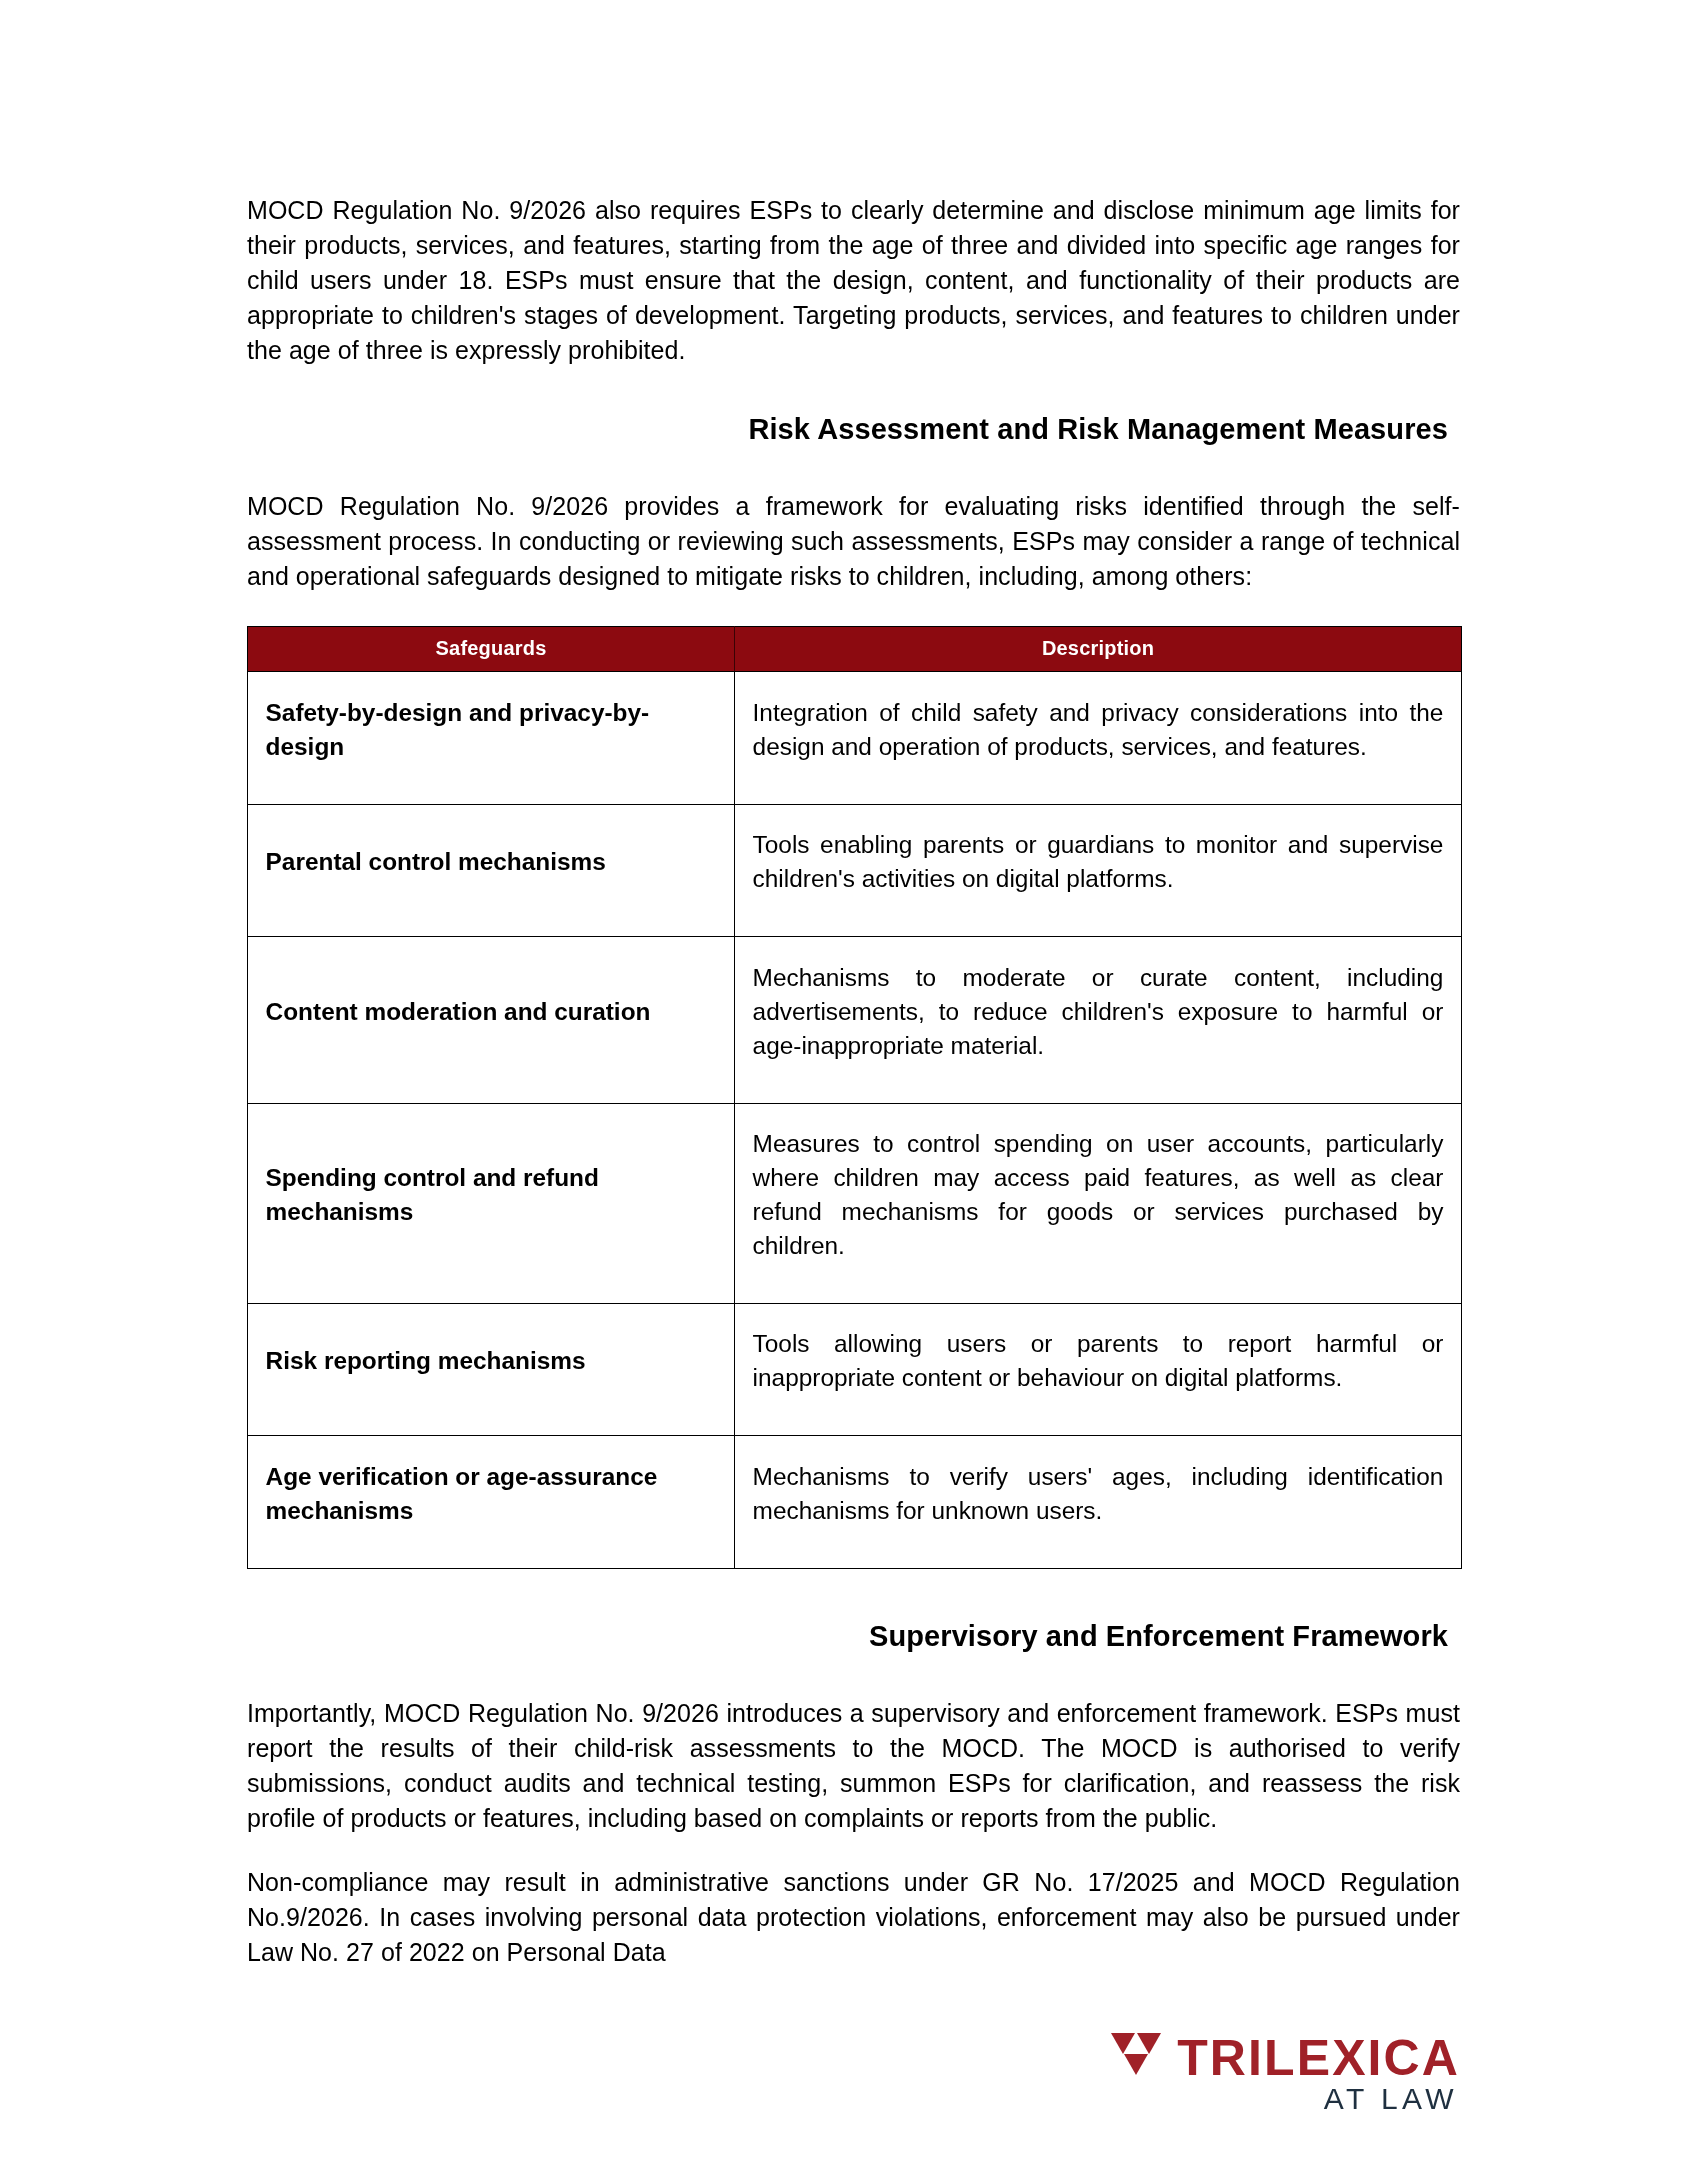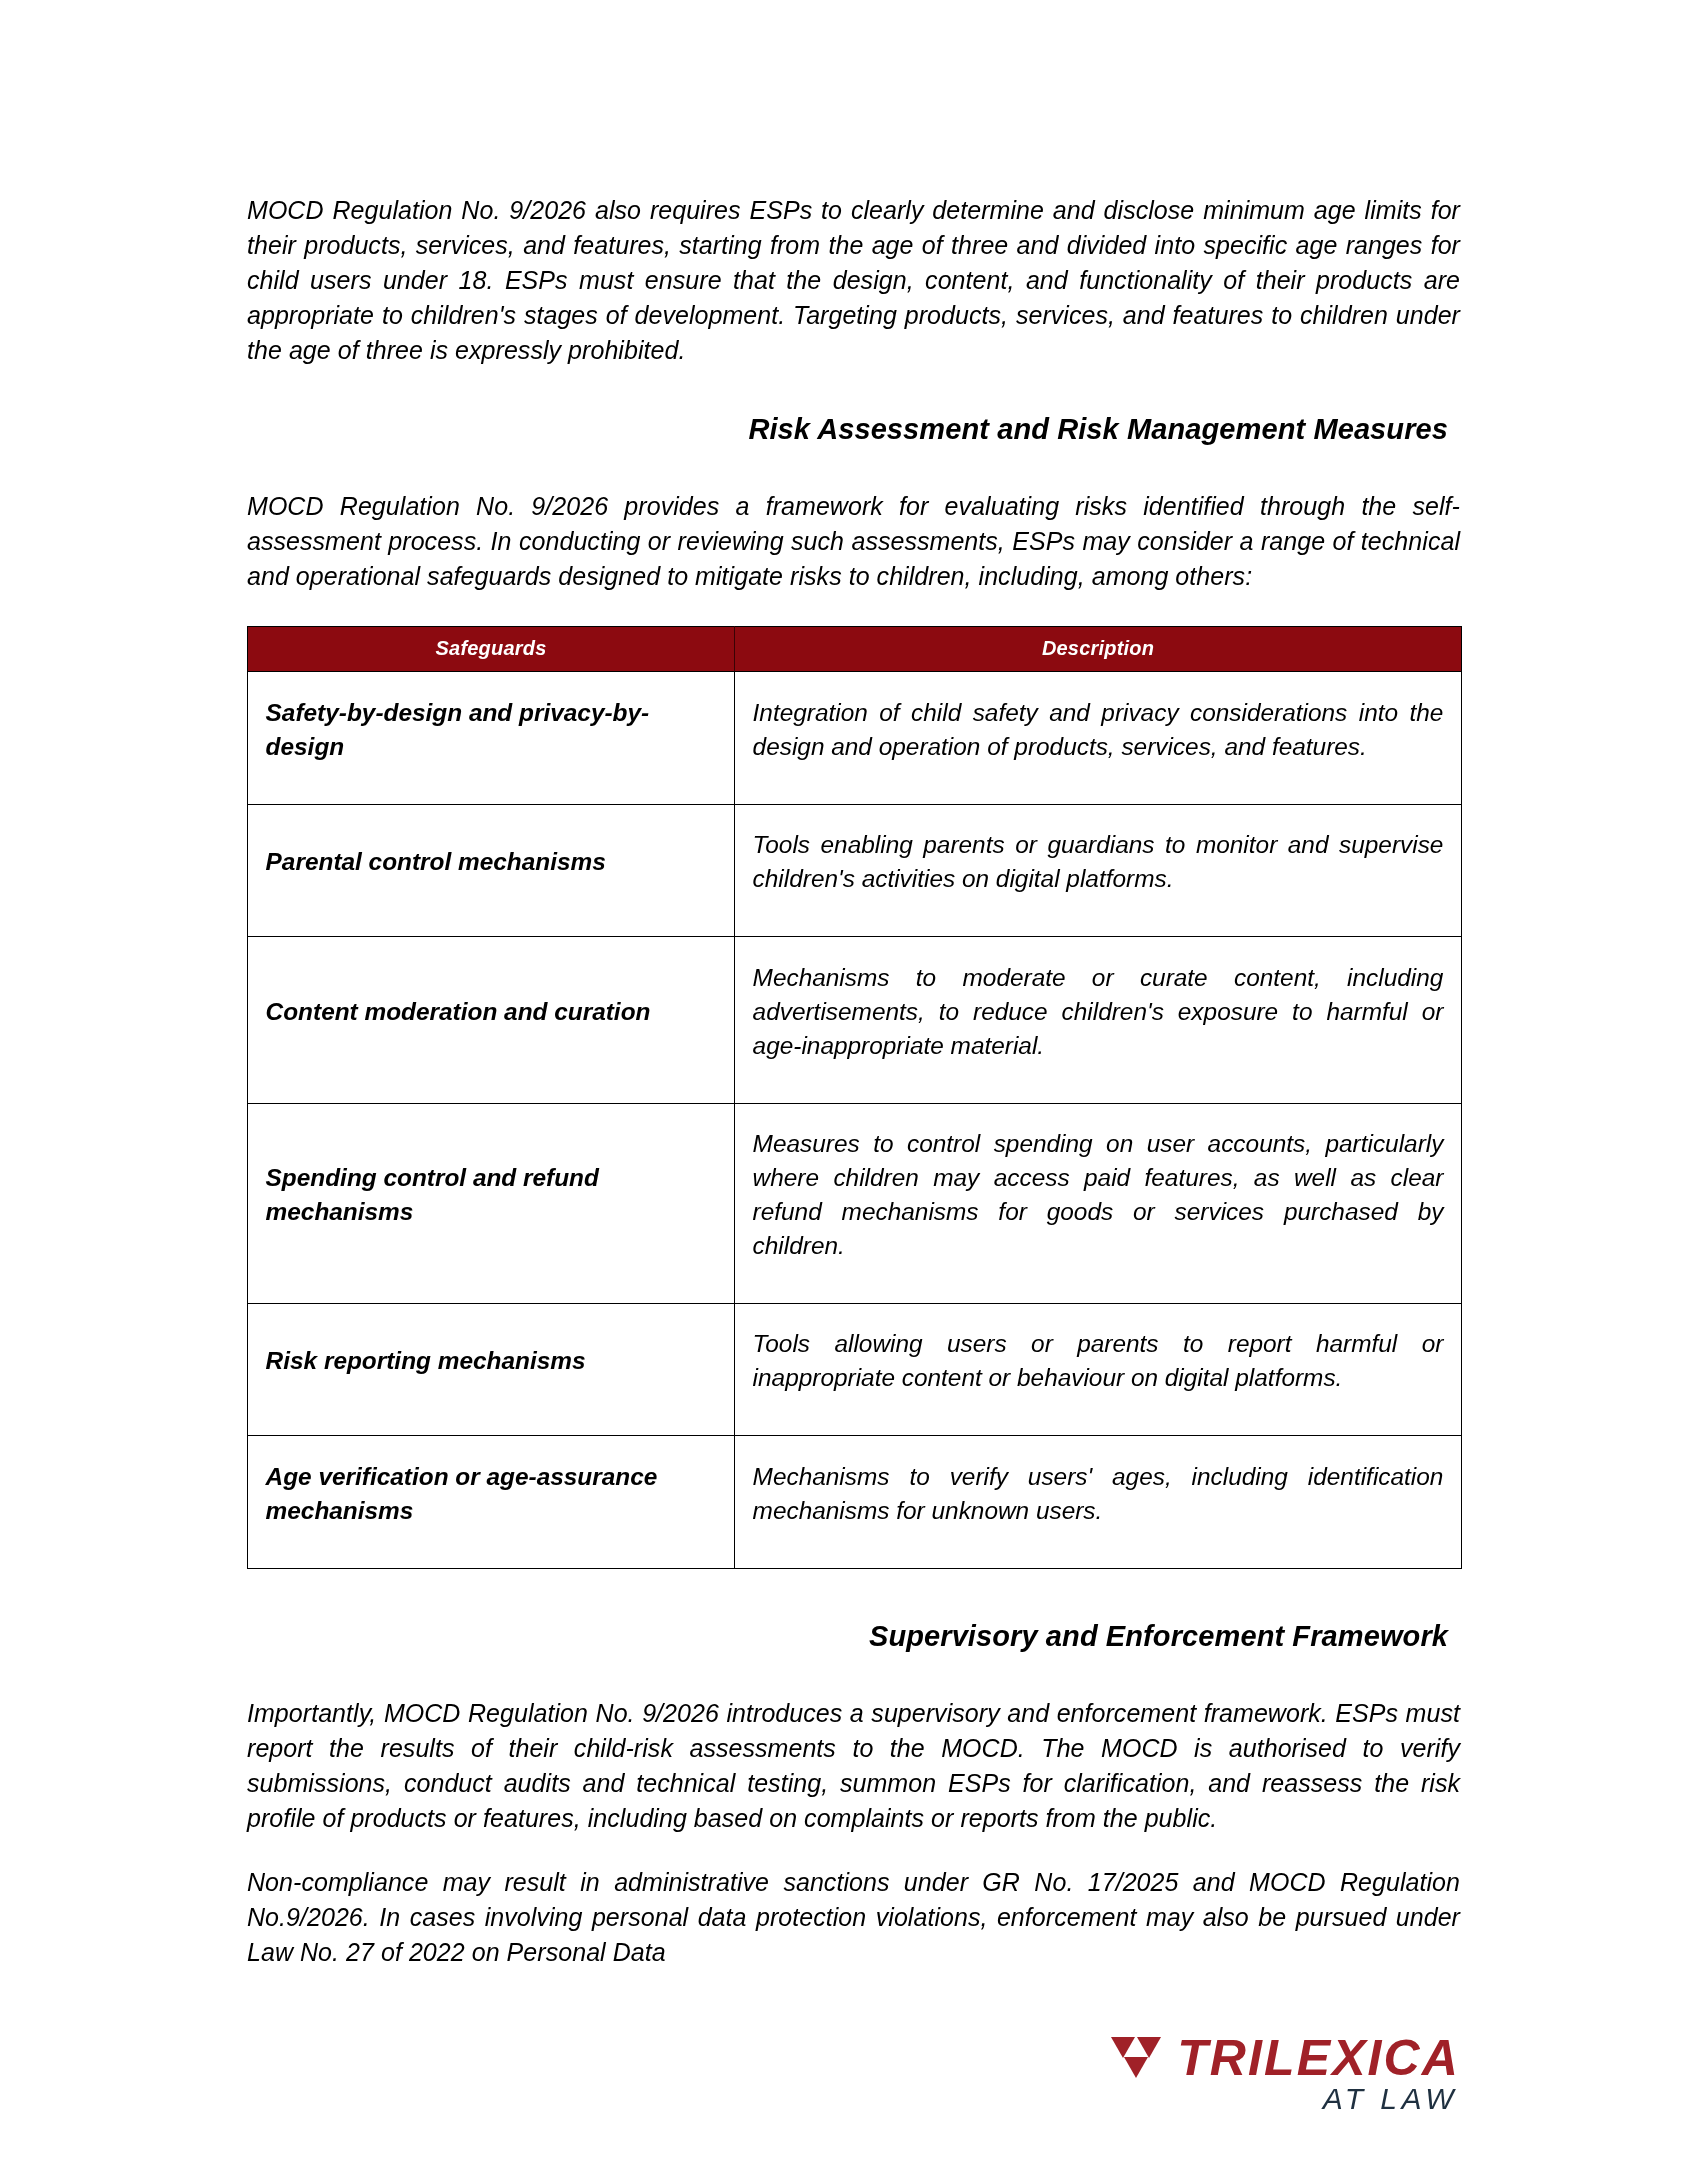--- a/index.html
+++ b/index.html
@@ -15,21 +15,20 @@
     position: relative;
     overflow: hidden;
   }
   .page {
     position: absolute;
     left: 0;
     top: 0;
     width: 1700px;
     height: 2167px;
     background: #ffffff;
-    font-style: italic;
   }
   .content {
     position: absolute;
     left: 247px;
     top: 193px;
     width: 1213px;
   }
   p.body-text {
     margin: 0 0 0 0;
     font-size: 25px;
@@ -104,21 +103,21 @@
     position: absolute;
     right: 240px;
     bottom: 53px;
     display: flex;
     flex-direction: column;
     align-items: flex-end;
   }
   .logo-row {
     display: flex;
     flex-direction: row;
-    align-items: center;
+    align-items: flex-start;
   }
   .logo-mark {
     width: 51px;
     height: 43px;
     position: relative;
     margin-right: 15.6px;
     flex: 0 0 auto;
   }
   .logo-mark .tri {
     position: absolute;

